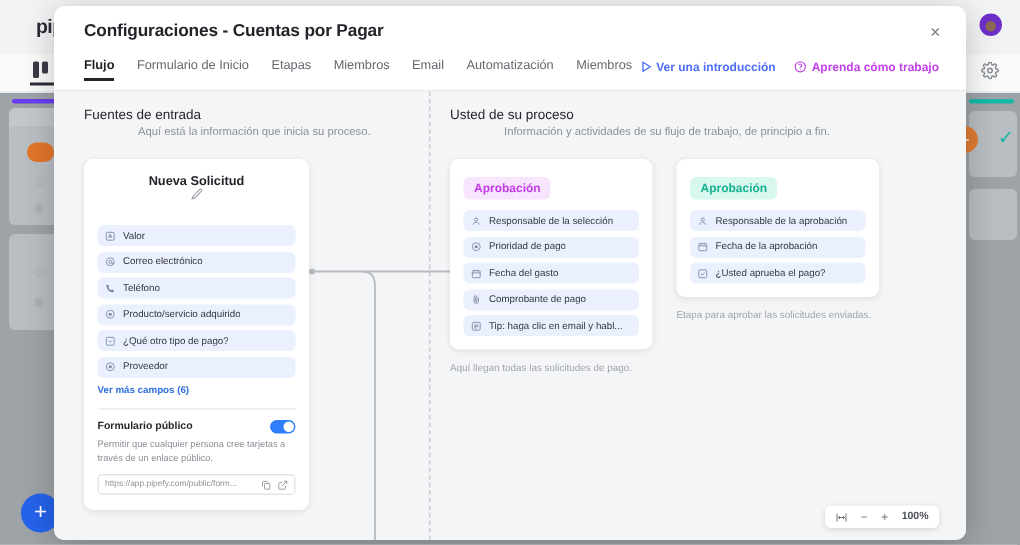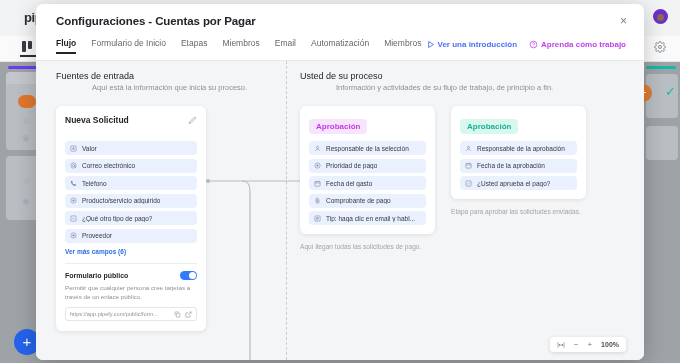--- a/index.html
+++ b/index.html
@@ -145,21 +145,21 @@
   .col-left  { position: absolute; left: 20px; top: 10px; width: 215px; }
   .col-right { position: absolute; left: 264px; top: 10px; right: 0; }
 
   
   .start-card {
     margin-top: 14px; width: 150px;
     background: #fff; border-radius: 6px;
     box-shadow: 0 1px 4px rgba(20,25,40,.10);
     padding: 9px 9px 10px 9px;
   }
-  .start-head { display: flex; align-items: center; justify-content: space-between; margin-bottom: 16px; }
+  .start-head { display: flex; align-items: center; justify-content: space-between; margin-bottom: 16px; flex-direction: column; }
   .start-title { font-size: 8.5px; font-weight: 700; color: #23252b; }
   .pencil { width: 9px; height: 9px; color: #9aa0a7; cursor: pointer; }
 
   .field {
     display: flex; align-items: center; gap: 5px;
     background: #eaf0fd; border-radius: 4px;
     height: 14px; padding: 0 5px; margin-bottom: 3.5px;
   }
   .field .fico { width: 7px; height: 7px; flex: 0 0 7px; color: #7b8aa3; }
   .field .flab { font-size: 6.5px; color: #343840; white-space: nowrap; overflow: hidden; text-overflow: ellipsis; }

